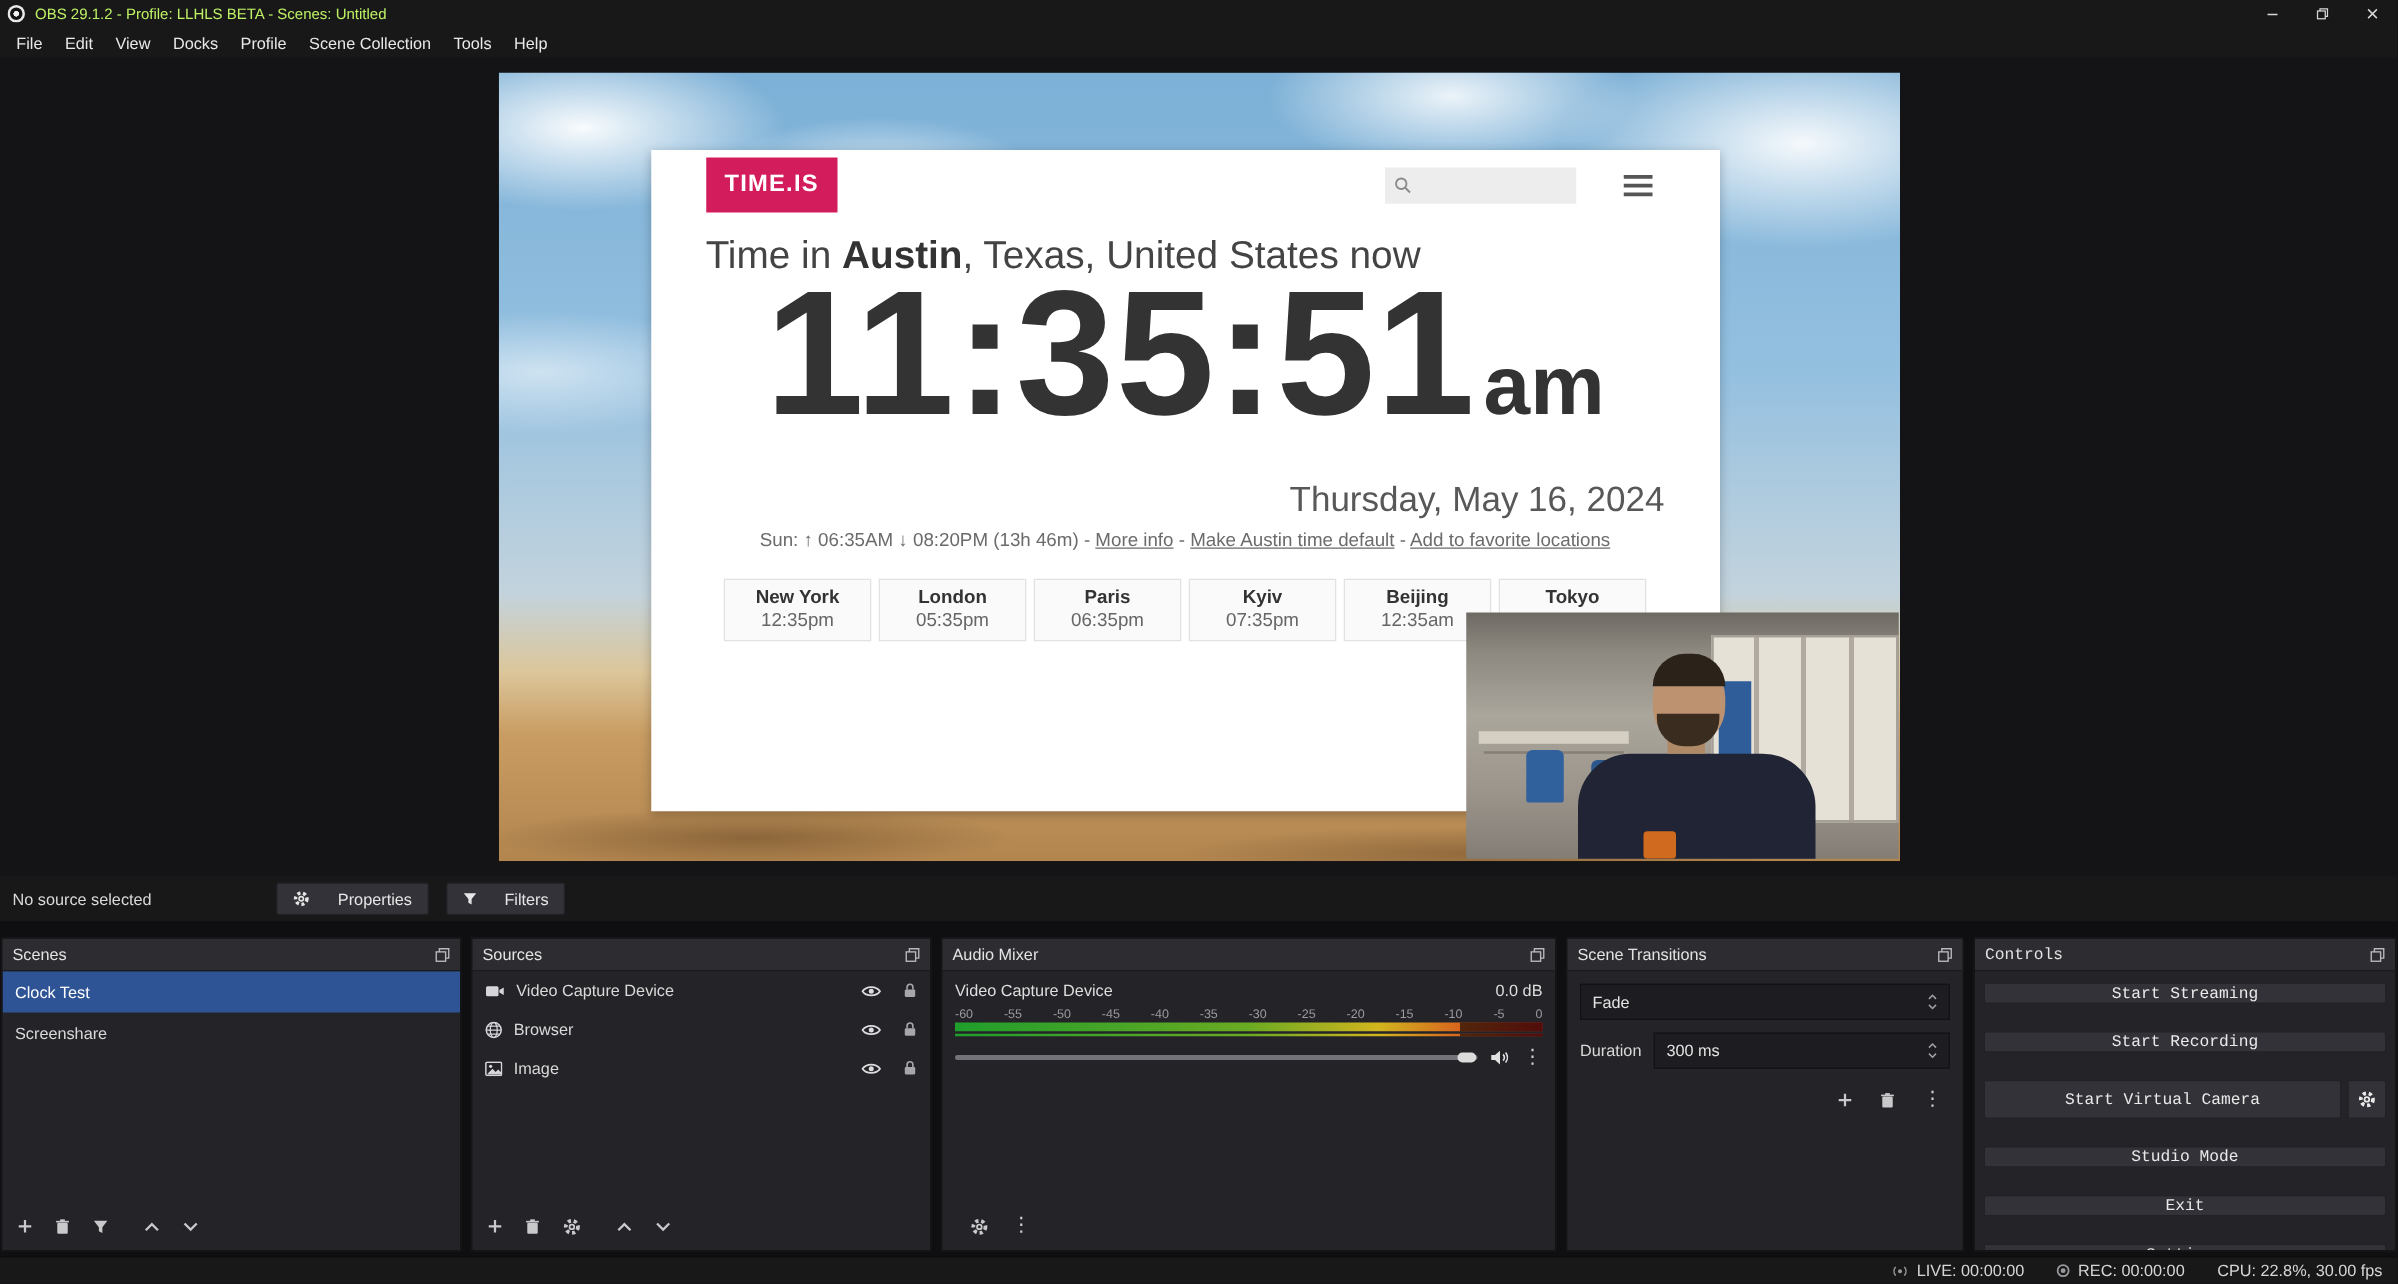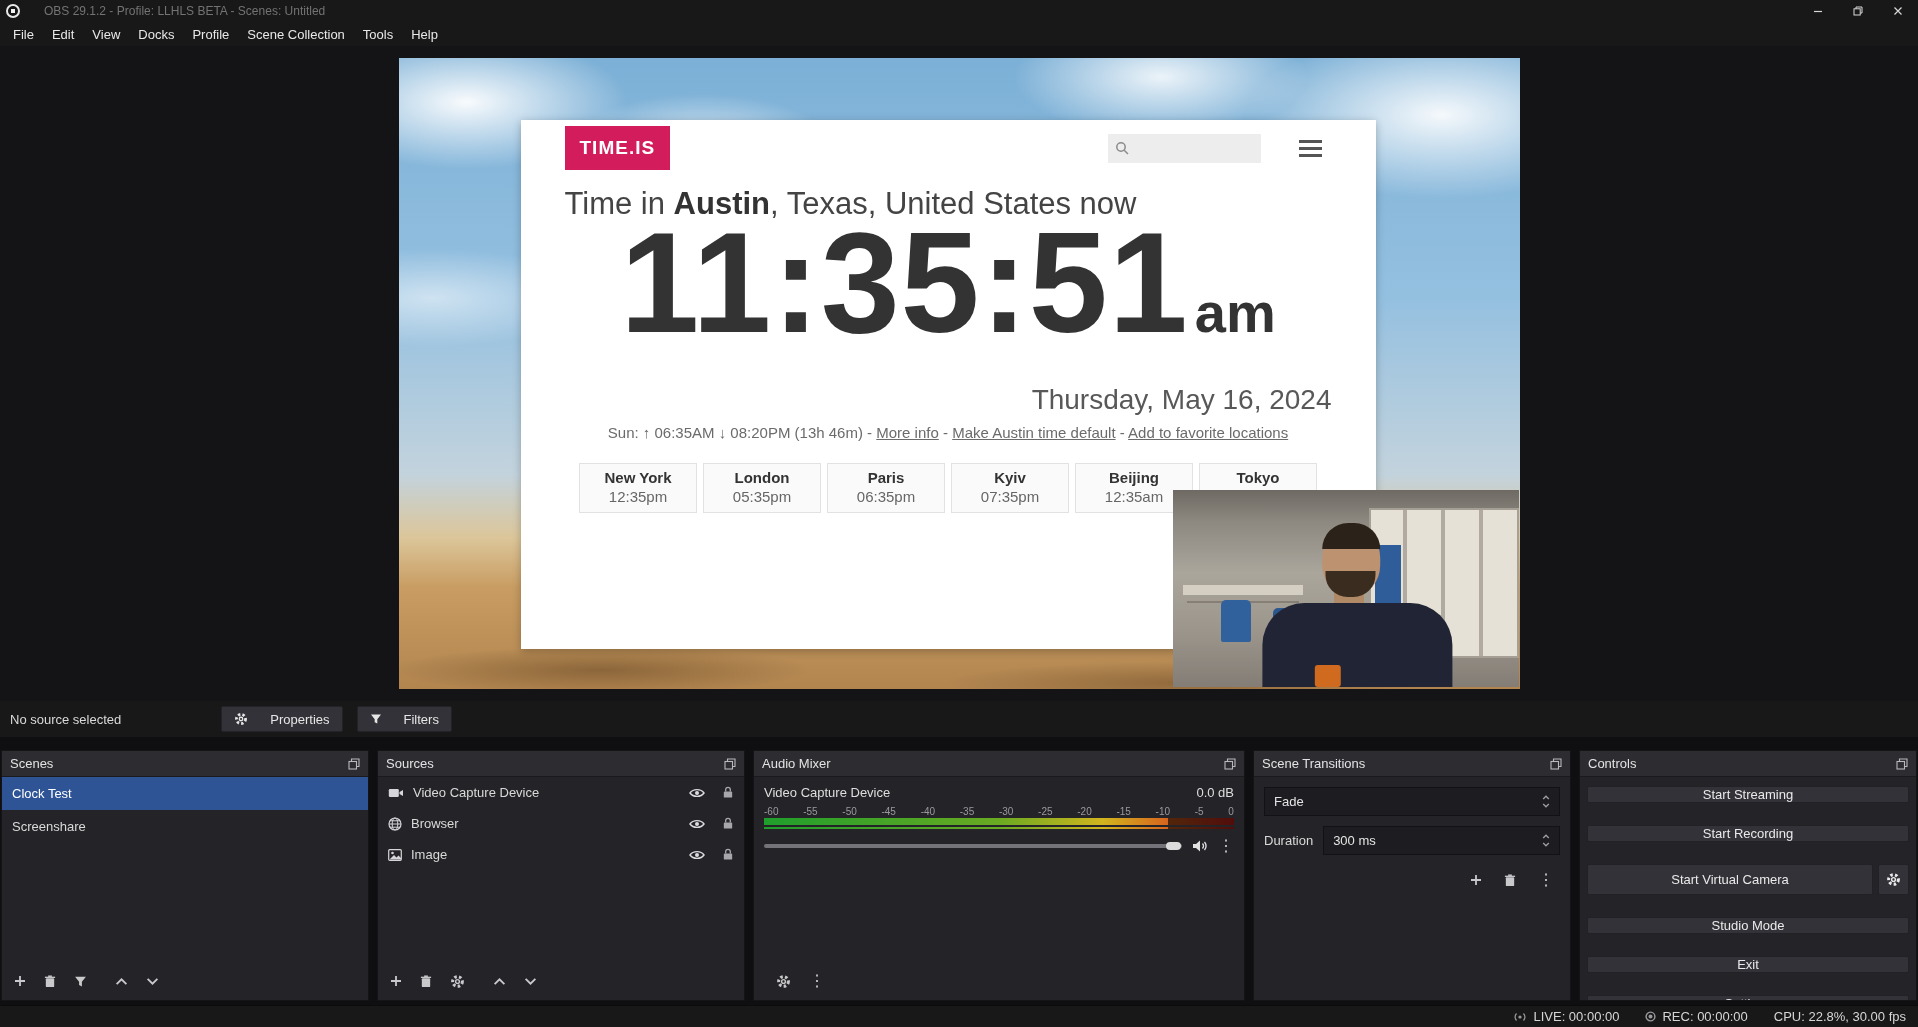--- a/index.html
+++ b/index.html
@@ -1,21 +1,21 @@
 <!DOCTYPE html>
 <html><head>
 <meta charset="utf-8">
 <style>
   * { margin:0; padding:0; box-sizing:border-box; cursor:default; }
   html,body { width:1918px; height:1027px; overflow:hidden; }
   body { font-family:"Liberation Sans", sans-serif; background:#0f0f11; color:#e6e6e6; }
   .app { width:1918px; height:1027px; display:flex; flex-direction:column; background:#181819; }
 
   
-  .titlebar { height:22px; display:flex; align-items:center; gap:24px; padding:0 0 0 6px; background:#181819; font-size:12px; color:#737373; flex:0 0 auto; }
+  .titlebar { height:22px; display:flex; align-items:center; gap:8px; padding:0 0 0 6px; background:#181819; font-size:12px; color:#bef264; flex:0 0 auto; }
   .obs-logo { width:14px; height:14px; border-radius:50%;
     background: radial-gradient(circle at 50% 50%, #f2f2f2 0 22%, #151515 24% 100%);
     box-shadow: inset 0 0 0 2px #e9e9e9; }
   .win-controls { margin-left:auto; display:flex; height:22px; }
   .win-btn { width:40px; height:22px; border:none; background:transparent; color:#d8d8d8; display:flex; align-items:center; justify-content:center; }
 
   
   .menubar { height:24px; display:flex; align-items:center; padding:0 4px; font-size:13px; color:#e8e8e8; flex:0 0 auto; }
   .menu-item { padding:3px 9px; border-radius:2px; }
 
@@ -39,21 +39,21 @@
   .ti-top { display:flex; align-items:center; margin-top:2px; }
   .ti-logo { background:#d31c5b; color:#fff; font-weight:bold; font-size:19px; letter-spacing:1px; padding:11px 15px; }
   .ti-search { margin-left:auto; width:153px; height:29px; background:#ededed; display:flex; align-items:center; gap:5px; padding:0 7px; }
   .ti-search input { border:none; background:transparent; outline:none; width:115px; font-size:13px; }
   .ti-burger { margin-left:38px; margin-right:10px; display:flex; flex-direction:column; gap:4px; }
   .ti-burger span { display:block; width:23px; height:3px; background:#555; }
   .ti-heading { margin-top:16px; font-size:31px; color:#444; font-weight:400; }
   .ti-heading b { color:#333; }
   .ti-clock { margin-top:-10px; text-align:center; line-height:1; white-space:nowrap; }
   .ti-digits { font-size:142px; font-weight:700; color:#333; letter-spacing:1px; }
-  .ti-ampm { font-size:56px; font-weight:700; color:#333; margin-left:6px;text-align:right; }
+  .ti-ampm { font-size:67px; font-weight:700; color:#333; margin-left:6px;text-align:right; }
   .ti-date { margin-top:30px; text-align:right; font-size:28px; color:#585858; }
   .ti-sun { margin-top:8px; text-align:center; font-size:15px; color:#6b6b6b; white-space:nowrap; }
   .ti-sun a { color:#6b6b6b; text-decoration:underline; }
   .ti-world { margin-top:22px; display:flex; justify-content:center; gap:6px; }
   .ti-cell { width:118px; background:#fafafa; border:1px solid #e2e2e2; text-align:center; padding:5px 0 7px; }
   .ti-city { font-weight:700; font-size:15px; color:#333; }
   .ti-time { font-size:15px; color:#666; margin-top:2px; }
 
   
   .webcam { position:absolute; right:1px; bottom:2px; width:346px; height:197px; overflow:hidden;
@@ -77,21 +77,21 @@
   .st-btn { display:flex; align-items:center; gap:22px; height:26px; padding:0 12px; background:#323238; border:1px solid #232327; border-radius:2px; color:#e6e6e6; font-size:13px; }
   .st-btn.props { margin-left:100px; }
   .st-btn.filters { margin-left:14px; }
 
   
   .docks { height:268px; flex:0 0 auto; display:flex; gap:8px; padding:13px 1px 4px 1px; background:#0f0f11; }
   .panel { background:#242428; border:1px solid #141416; display:flex; flex-direction:column; overflow:hidden; }
   .panel.scenes, .panel.sources { width:368px; }
   .panel.audio { width:492px; }
   .panel.transitions { width:318px; }
-  .panel.controls { flex:1; }
+  .panel.controls { flex:1;font-family:Liberation Mono, monospace; }
   .panel-header { height:26px; flex:0 0 auto; background:#2c2c31; border-bottom:1px solid #1a1a1d; display:flex; align-items:center; padding:0 8px; font-size:13px; color:#e3e3e3; }
   .popout { margin-left:auto; color:#b9b9bd; display:inline-flex; }
   .panel-body { flex:1; display:flex; flex-direction:column; overflow:hidden; }
   .panel-toolbar { margin-top:auto; height:38px; display:flex; align-items:center; gap:18px; padding:0 12px; color:#c9c9cc; }
   .icon-btn { background:none; border:none; color:#c9c9cc; display:inline-flex; align-items:center; justify-content:center; padding:0; }
   .kebab { font-size:16px; line-height:1; color:#cfcfd2; }
   .gap-left { margin-left:10px; }
 
   .scene-row { height:33px; display:flex; align-items:center; padding:0 10px; font-size:13px; color:#d9d9d9; }
   .scene-row.selected { background:#2e5496; color:#fff; }

